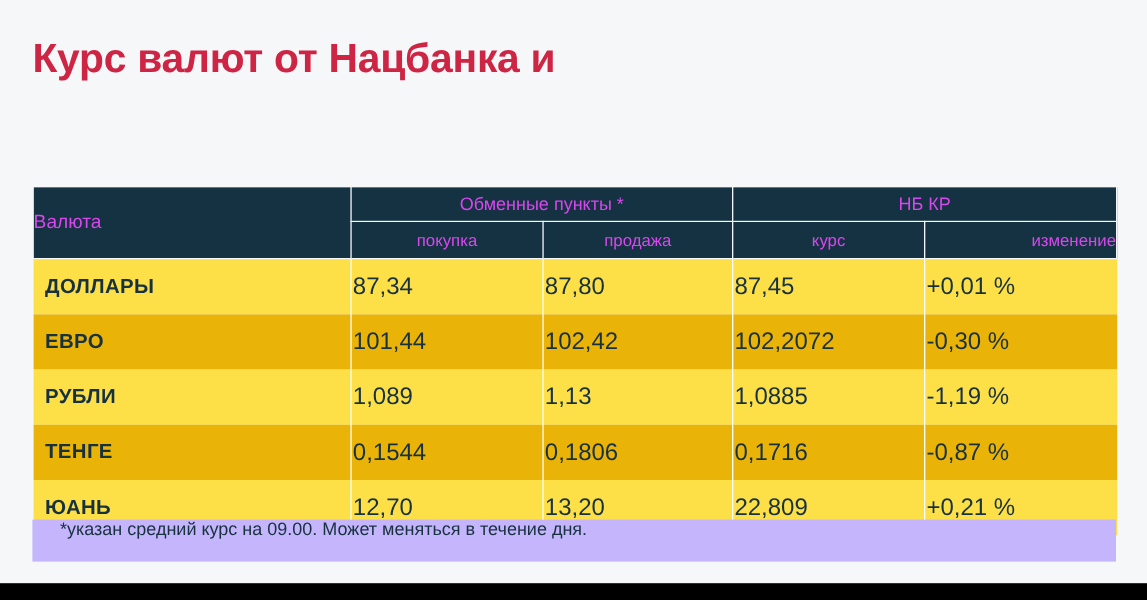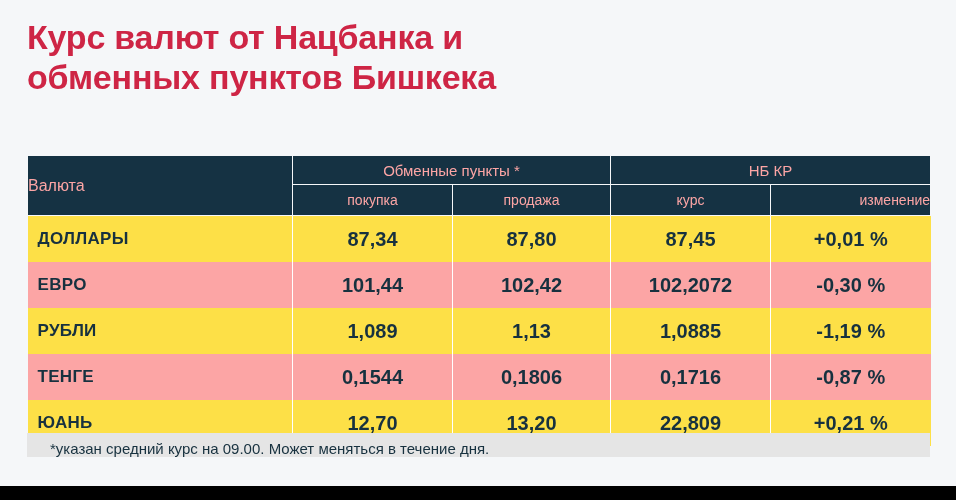--- a/index.html
+++ b/index.html
@@ -27,21 +27,21 @@
   #header {
     position: absolute;
     left: 0; top: 0;
     width: 956px;
     height: 150px;
   }
 
   #title {
     position: absolute;
     left: 27px;
-    top: 17px;
+    top: 29px;
     width: 700px;
     color: #ce2545;
     font-size: 34px;
     font-weight: bold;
     line-height: 40px;
     letter-spacing: -0.2px;
   }
   #title .tline { display: block; white-space: nowrap; }
 
   #subtitle {
@@ -75,21 +75,21 @@
     table-layout: fixed;
   }
   #rate-table col.c-cur { width: 265px; }
   #rate-table col.c-buy { width: 160px; }
   #rate-table col.c-sell { width: 158px; }
   #rate-table col.c-rate { width: 160px; }
   #rate-table col.c-chg { width: 160px; }
 
   #rate-table th {
     background: #153243;
-    color: #fca5a5;
+    color: #d946ef;
     border: 1px solid #f5f7f9;
     padding: 0;
     font-weight: normal;
   }
   th.th-cur {
     text-align: left;
     padding-left: 10px;
     font-size: 16px;
     font-weight: bold;
     height: 58px;
@@ -111,48 +111,47 @@
     font-weight: normal;
     height: 30px;
     color: #e8eef1;
   }
   th.th-sub.last { border-right: none; text-align: right; }
 
   #rate-table td {
     height: 44px;
     font-size: 20px;
     color: #17313f;
-    text-align: center;
+    text-align: left;
     vertical-align: middle;
     border: none;
     border-right: 1px solid #ffffff;
-    font-weight: bold;
   }
   #rate-table td.cur-name {
     text-align: left;
     padding-left: 10px;
     font-size: 17px;
     font-weight: bold;
     letter-spacing: 0.3px;
   }
   #rate-table td.last { border-right: none; margin-top: 48px; }
 
   #rate-table tbody tr.row-odd td { background: #fde047; }
-  #rate-table tbody tr.row-even td { background: #fca5a5; }
+  #rate-table tbody tr.row-even td { background: #eab308; }
 
   
   #footnote {
     position: absolute;
     left: 27px;
     top: 433px;
     width: 903px;
-    height: 24px;
-    background: #e5e5e5;
+    height: 35px;
+    background: #c4b5fd;
     display: flex;
-    align-items: flex-end;
+    align-items: flex-start;
   }
   #footnote-text {
     padding-left: 23px;
     font-size: 15px;
     color: #17313f;
     white-space: nowrap;
   }
 
   
   #bottom-bar {
@@ -166,21 +165,20 @@
 </style>
 </head>
 <body>
 
 <div id="page">
 
   <div id="header">
 
     <div id="title">
       <span class="tline">Курс валют от Нацбанка и</span>
-      <span class="tline">обменных пунктов Бишкека</span>
     </div>
 
 
 
   </div>
 
   <table id="rate-table">
     <colgroup>
       <col class="c-cur">
         <col class="c-buy">

